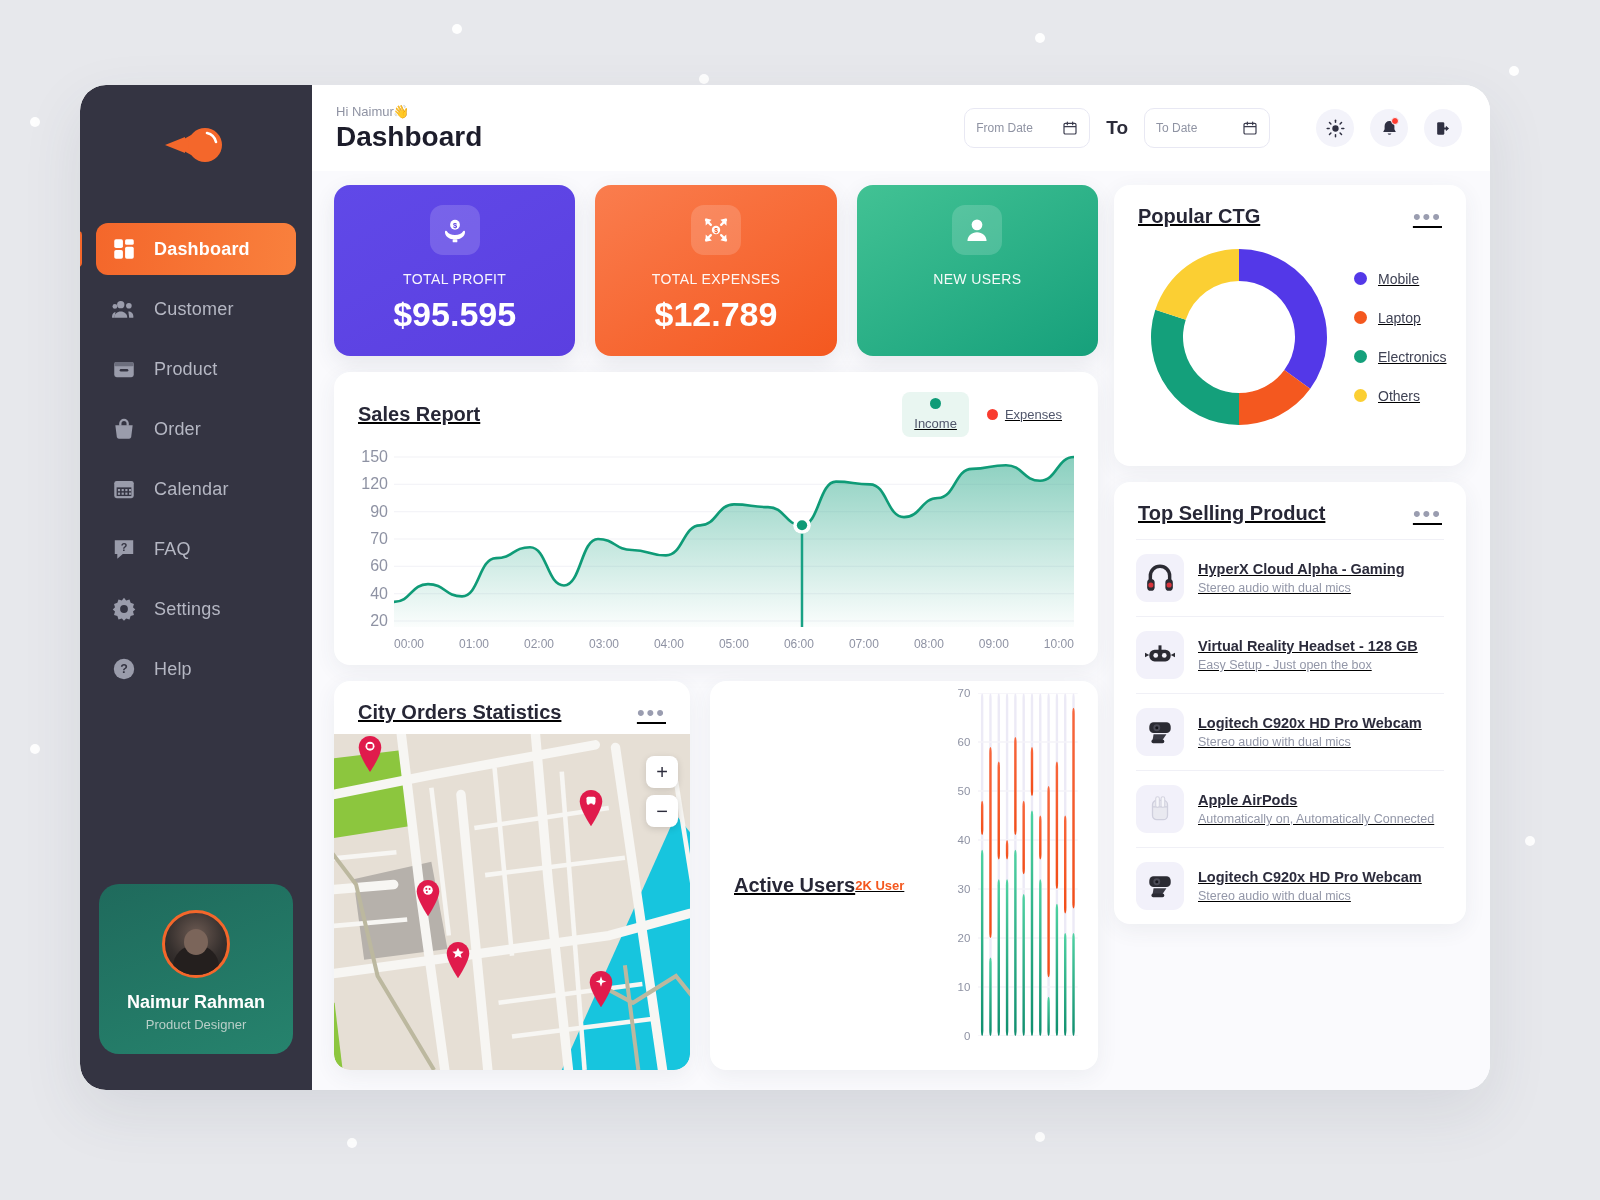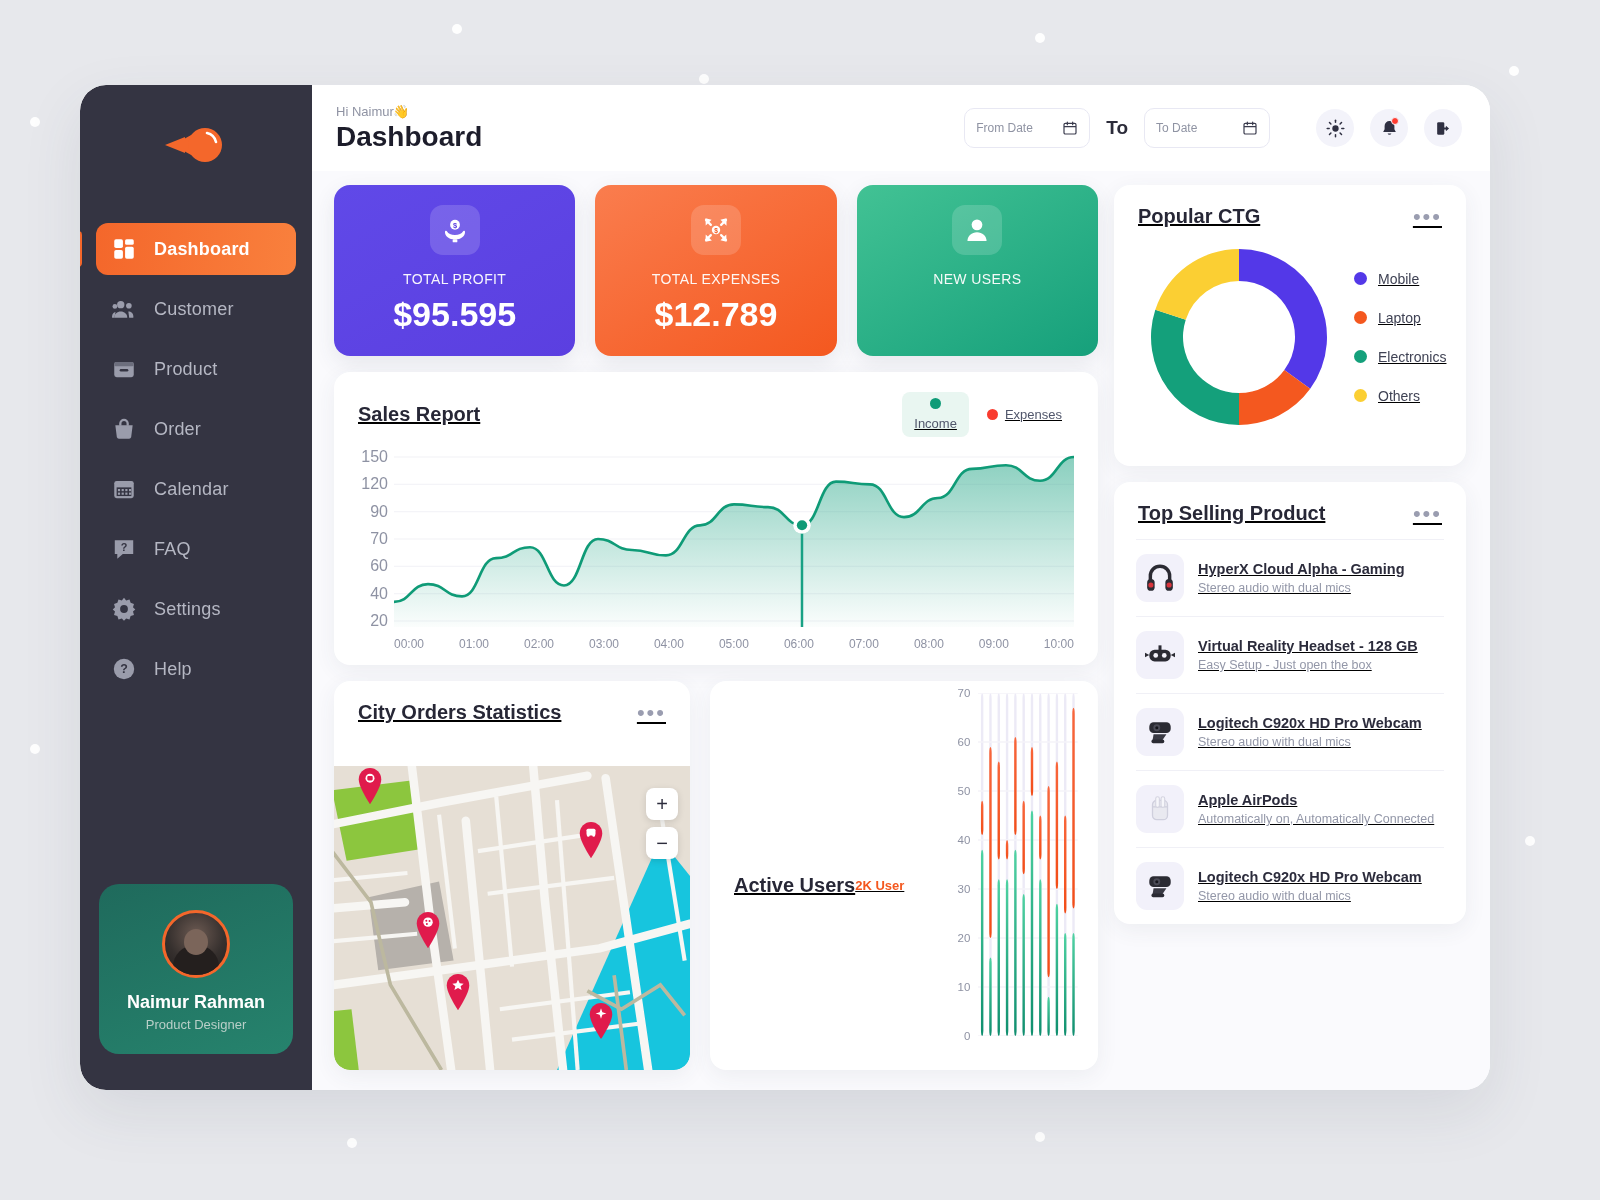--- a/index.html
+++ b/index.html
@@ -172,21 +172,21 @@
   .tsp-thumb svg { width: 30px; height: 30px; }
   .tsp-name { font-size: 14.5px; font-weight: 600; color: #2c2c3c; }
   .tsp-desc { font-size: 12.5px; color: #9397a8; margin-top: 4px; }
   .show-more {
     text-align: center; padding: 16px 0 20px; font-size: 15px; font-weight: 600;
     color: #2c2c3c; cursor: pointer;
   }
 
   
   .bottom-row { display: flex; gap: 20px; flex: 1; min-height: 0; }
-  .map-card { width: 356px; flex: 0 0 356px; display: flex; flex-direction: column; overflow: hidden; gap: 32px; }
+  .map-card { width: 356px; flex: 0 0 356px; display: flex; flex-direction: column; overflow: hidden; }
   .map-box { flex: 1; position: relative; overflow: hidden; border-radius: 0 0 16px 16px; margin-top: 10px; }
   .map-ctrls { position: absolute; right: 12px; top: 22px; display: flex; flex-direction: column; gap: 7px; }
   .map-btn {
     width: 32px; height: 32px; background: #fff; border-radius: 8px; display: flex;
     align-items: center; justify-content: center; font-size: 20px; color: #2c2c3c;
     box-shadow: 0 2px 7px rgba(0,0,0,.13); cursor: pointer;
   }
   .pin { position: absolute; width: 28px; height: 36px; }
 
   

